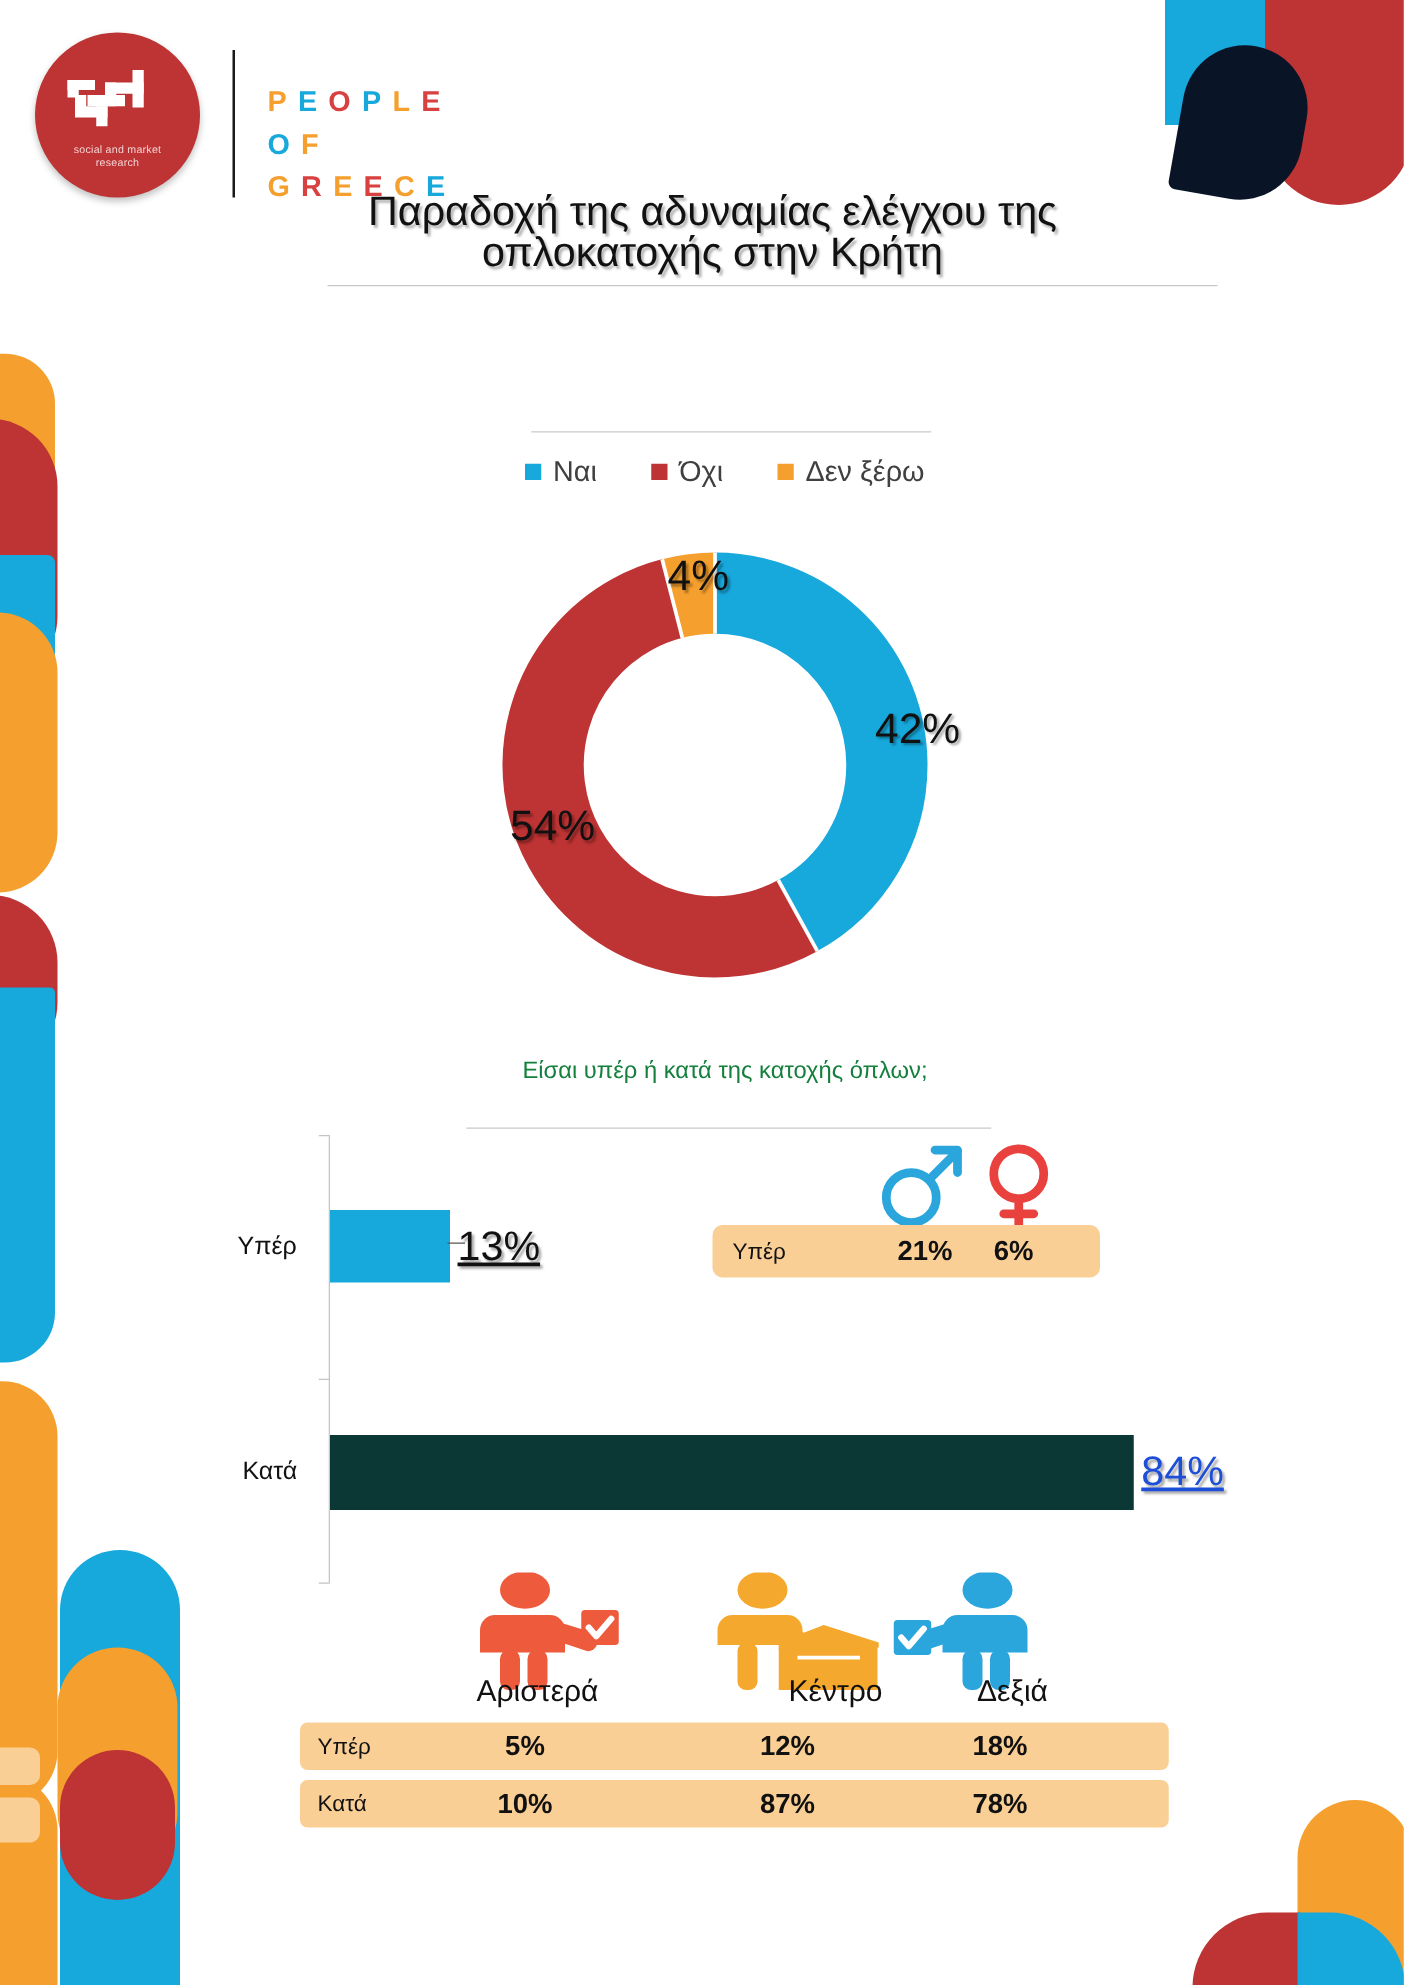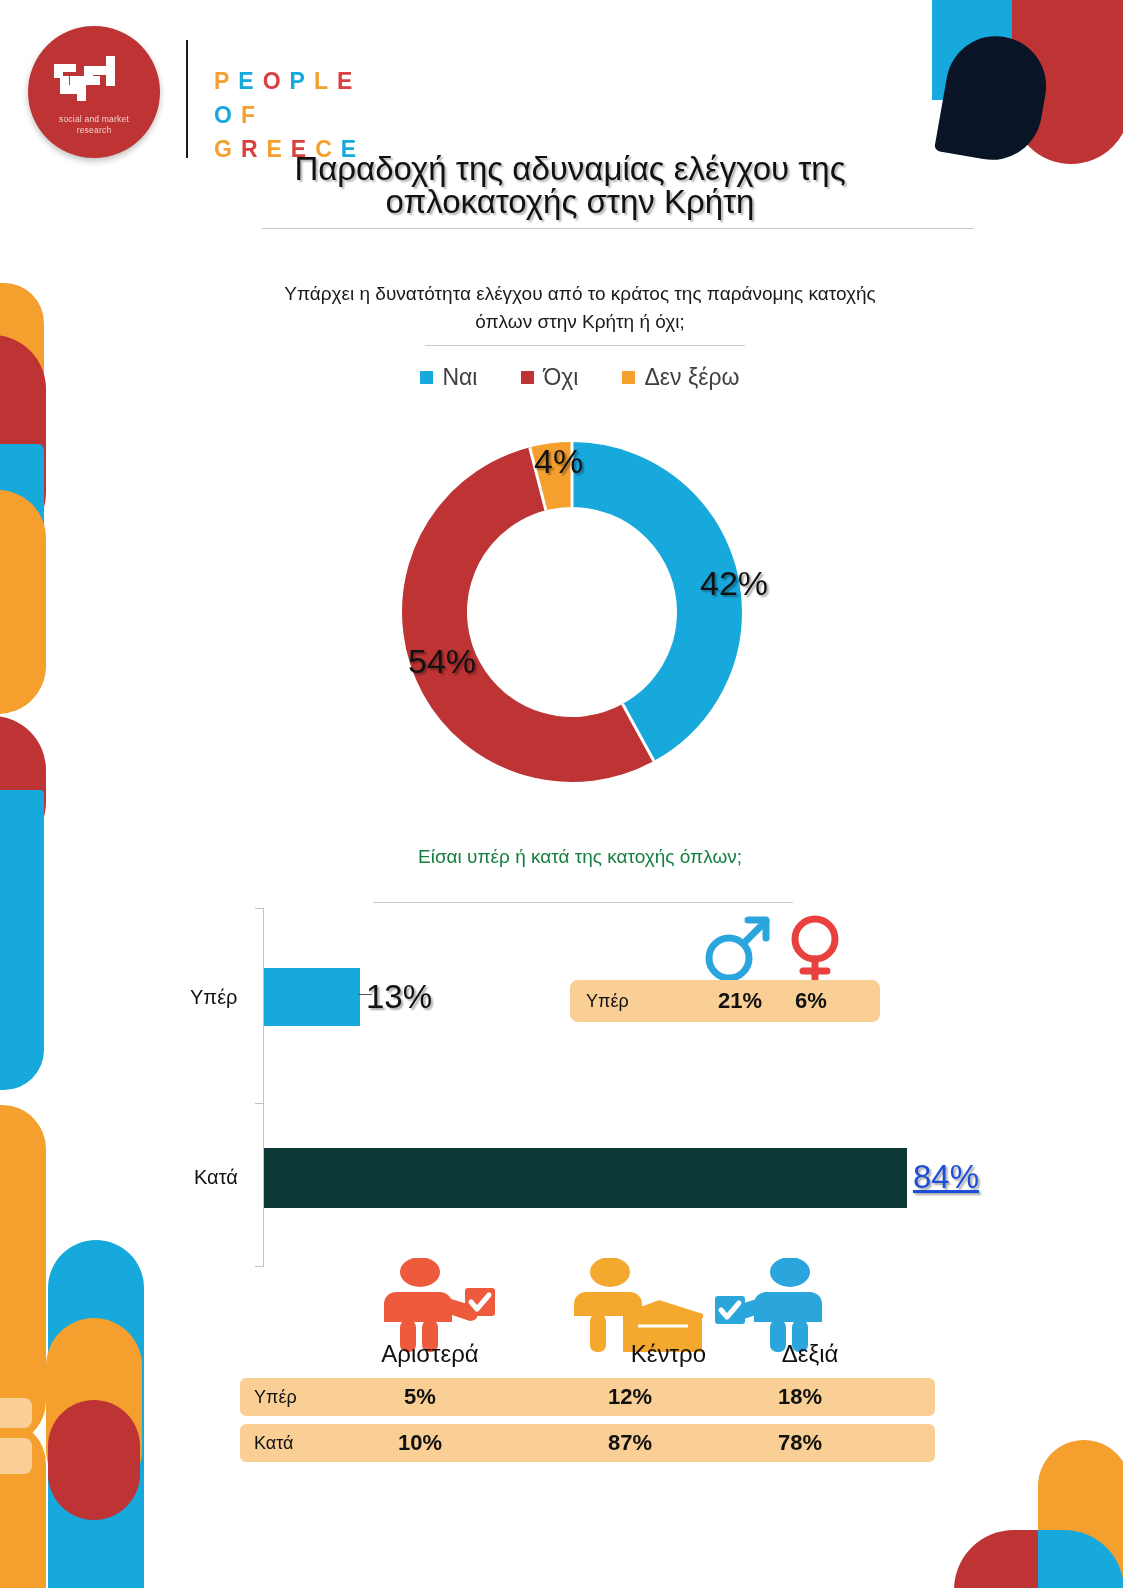--- a/index.html
+++ b/index.html
@@ -81,21 +81,21 @@
   .q2-title{position:absolute;left:280px;top:846px;width:600px;text-align:center;
             font-size:19px;color:#15803d;}
   .q2-rule{position:absolute;left:373px;top:902px;width:420px;height:1px;background:#c9c9c9;}
 
   .axis{position:absolute;left:263px;top:908px;width:1px;height:358px;background:#c4c4c4;}
   .tick{position:absolute;width:9px;height:1px;background:#c4c4c4;left:255px;}
 
   .bar-yper{position:absolute;left:264px;top:968px;width:96px;height:58px;background:#17A8DC;}
   .lbl-yper{position:absolute;left:190px;top:986px;font-size:20px;color:#111;}
   .val-yper{position:absolute;left:366px;top:978px;font-size:33px;color:#111;
-            text-shadow:2px 2px 2px rgba(0,0,0,.35);}
+            text-shadow:2px 2px 2px rgba(0,0,0,.35);text-decoration:underline;}
   .tie1{position:absolute;left:358px;top:994px;width:14px;height:1px;background:#555;}
 
   .bar-kata{position:absolute;left:264px;top:1148px;width:643px;height:60px;background:#0B3734;}
   .lbl-kata{position:absolute;left:194px;top:1166px;font-size:20px;color:#111;}
   .val-kata{position:absolute;left:913px;top:1158px;font-size:33px;color:#1d4ed8;
             text-shadow:2px 2px 2px rgba(0,0,0,.35);text-decoration:underline;}
 
   
   .gicons{position:absolute;left:700px;top:908px;width:160px;height:76px;}
   .gband{position:absolute;left:570px;top:980px;width:310px;height:42px;
@@ -174,21 +174,20 @@
       <span class="c-b">O</span><span class="c-o">F</span>
     </div>
     <div class="logo-word w3">
       <span class="c-o">G</span><span class="c-r">R</span><span class="c-o">E</span><span class="c-r">E</span><span class="c-o">C</span><span class="c-b">E</span>
     </div>
   </div>
 
   <div class="headline">Παραδοχή της αδυναμίας ελέγχου της οπλοκατοχής στην Κρήτη</div>
   <div class="head-rule"></div>
 
-  <div class="q1-title">Υπάρχει η δυνατότητα ελέγχου από το κράτος της παράνομης κατοχής όπλων στην Κρήτη ή όχι;</div>
   <div class="q1-rule"></div>
 
   <div class="legend">
     <div class="lg-item">
       <span class="lg-sw" style="background:#17A8DC"></span>
       <span>Ναι</span>
     </div>
     <div class="lg-item">
       <span class="lg-sw" style="background:#BE3333"></span>
       <span>Όχι</span>

